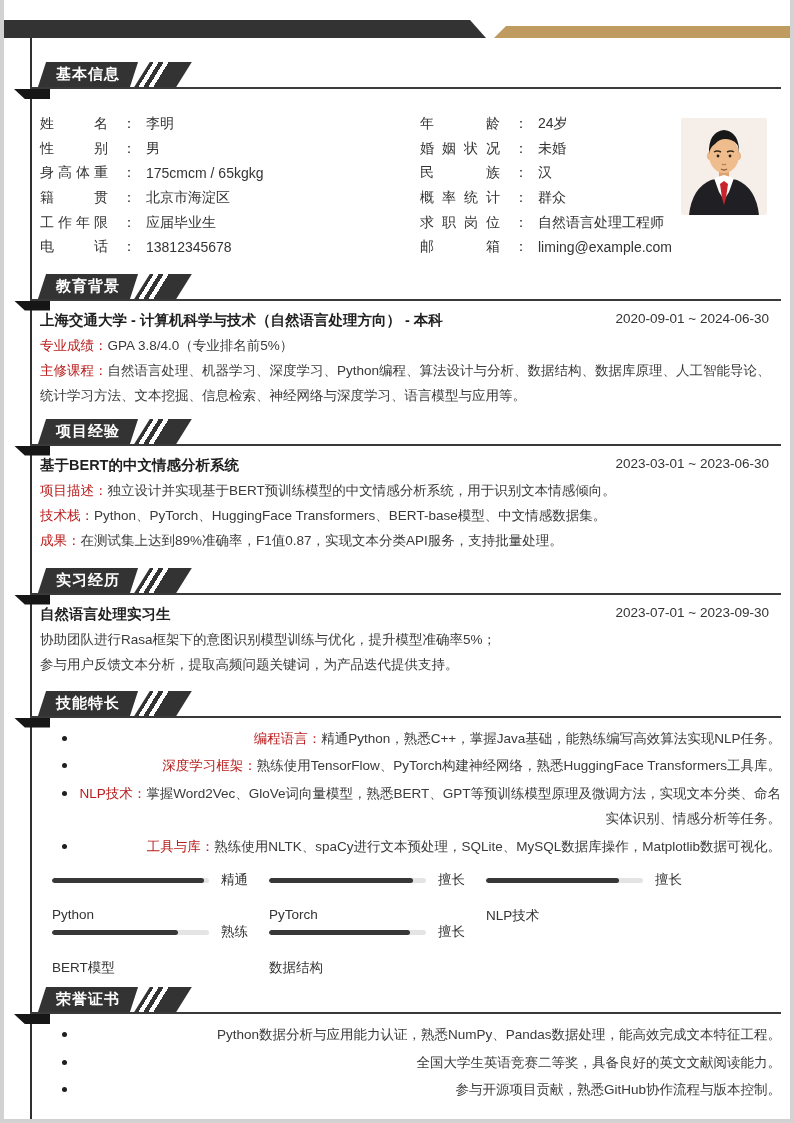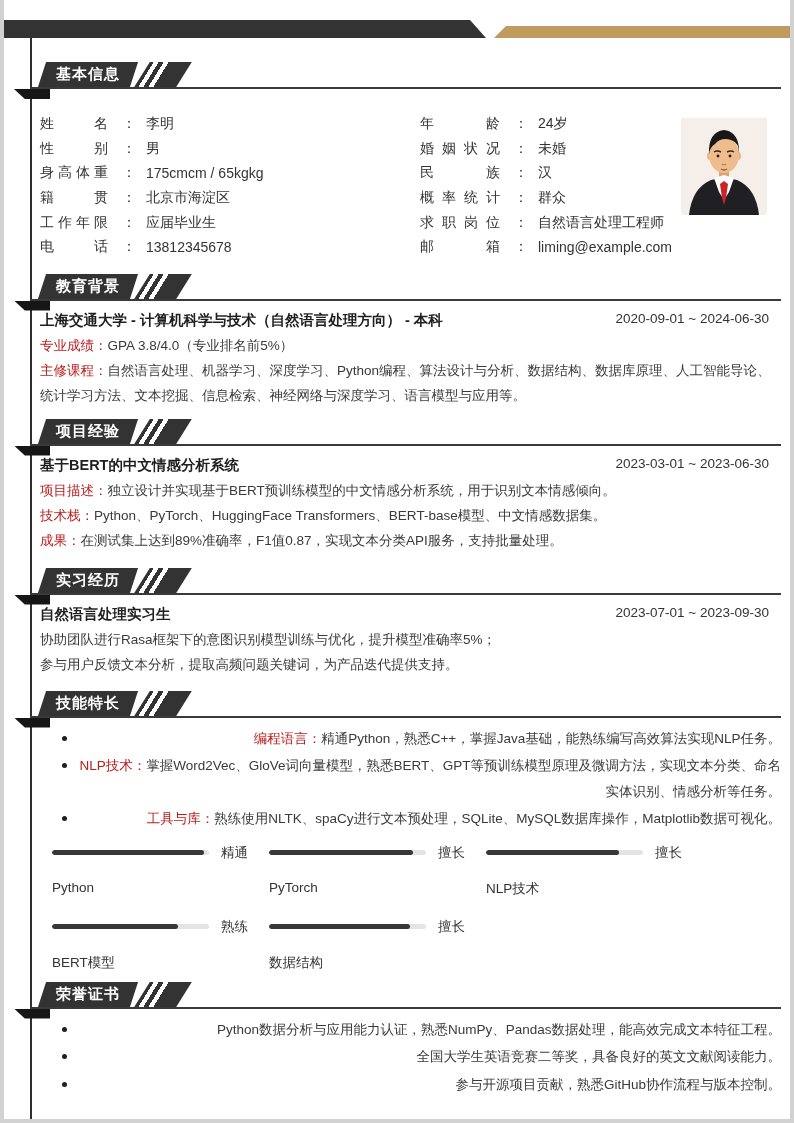--- a/index.html
+++ b/index.html
@@ -94,21 +94,21 @@
   ul.dots { list-style:none; padding-left:22px;text-align:right; }
   ul.dots li { position:relative; padding-left:16px; font-size:13.5px; line-height:25.5px; margin-bottom:2px; color:#3a3a3a; }
   ul.dots li::before {
     content:""; position:absolute; left:0; top:10px;
     width:5px; height:5px; border-radius:50%; background:#1f1f1f;
   }
 
   
   .bars {
     display:grid; grid-template-columns:repeat(3, 217px);
-    row-gap:22px; margin-top:14px; padding-left:12px;
+    margin-top:14px; padding-left:12px;
   }
   .bar-top { display:flex; align-items:center; height:14px; }
   .track { width:157px; height:5px; background:#e4e4e4; border-radius:3px; overflow:hidden; }
   .fill { height:100%; background:#383838; border-radius:3px; }
   .level { margin-left:12px; font-size:13.5px; color:#333; }
   .bar-name { margin-top:20px; font-size:13.5px; color:#333; }
 </style>
 </head>
 <body>
 
@@ -276,20 +276,21 @@
       <div class="sec-head">
         <div class="banner">
             <span>技能特长</span>
           </div>
         <div class="stripes"></div>
         <div class="fold"></div>
       </div>
       <div class="sec-body">
         <ul class="dots">
           <li><span class="lead">编程语言：</span><span>精通Python，熟悉C++，掌握Java基础，能熟练编写高效算法实现NLP任务。</span></li>
+          <li><span class="lead">深度学习框架：</span><span>熟练使用TensorFlow、PyTorch构建神经网络，熟悉HuggingFace Transformers工具库。</span></li>
           <li><span class="lead">NLP技术：</span><span>掌握Word2Vec、GloVe词向量模型，熟悉BERT、GPT等预训练模型原理及微调方法，实现文本分类、命名实体识别、情感分析等任务。</span></li>
           <li><span class="lead">工具与库：</span><span>熟练使用NLTK、spaCy进行文本预处理，SQLite、MySQL数据库操作，Matplotlib数据可视化。</span></li>
         </ul>
         <div class="bars">
           <div>
             <div class="bar-top">
                 <div class="track">
                   <div class="fill" style="width: 97%;"></div>
                 </div>
                 <span class="level">精通</span>

